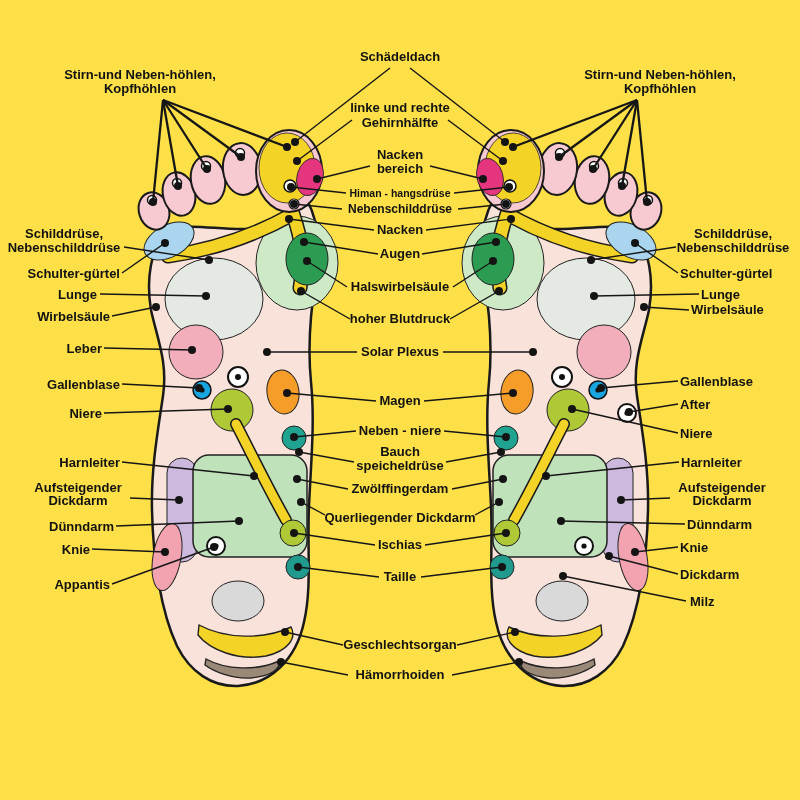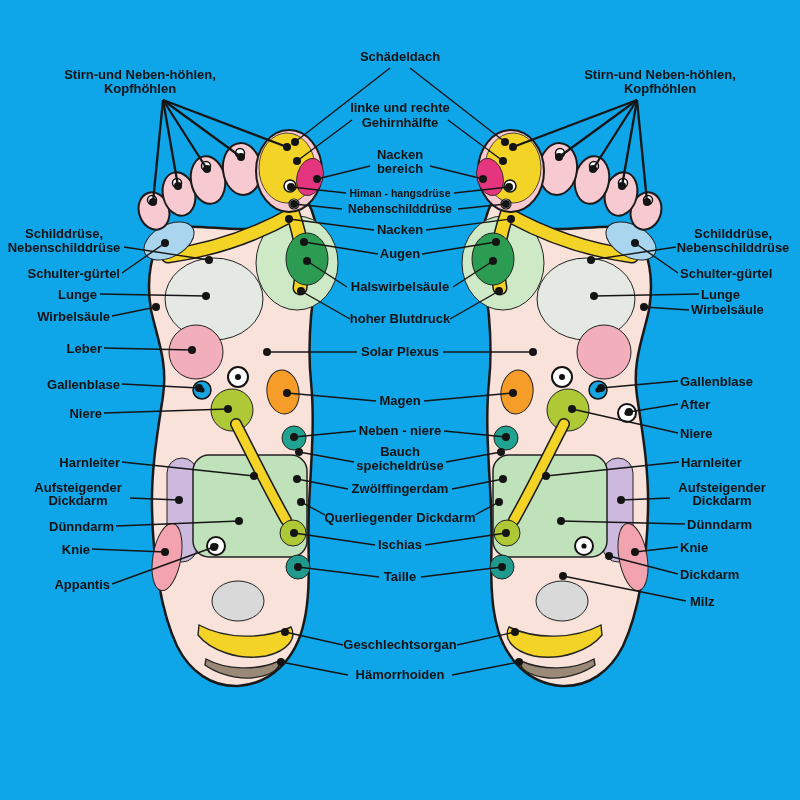--- a/index.html
+++ b/index.html
@@ -1,16 +1,16 @@
 <!DOCTYPE html>
 <html><head>
 <meta charset="utf-8">
 <style>
   html,body{margin:0;padding:0;background:#ffffff;}
-  #stage{position:relative;width:800px;height:800px;background:#0ea5e9;overflow:hidden;}
+  #stage{position:relative;width:800px;height:800px;background:#fde047;overflow:hidden;}
   svg{display:block;}
   .lbl{font-family:"Liberation Sans",sans-serif;font-weight:700;font-size:13px;fill:#121212;}
   .lbl.small{font-size:10.5px;}
   .lbl.mid{font-size:12px;}
   .ld{stroke:#161616;stroke-width:1.4;fill:none;marker-end:url(#dotm);}
   .fan{stroke-width:2.3;}
   .outl{stroke:#1a1a1a;stroke-width:2.5;}
   .zn{stroke:#222;stroke-width:1;}
   .toe{stroke:#1a1a1a;stroke-width:2;}
 </style>

